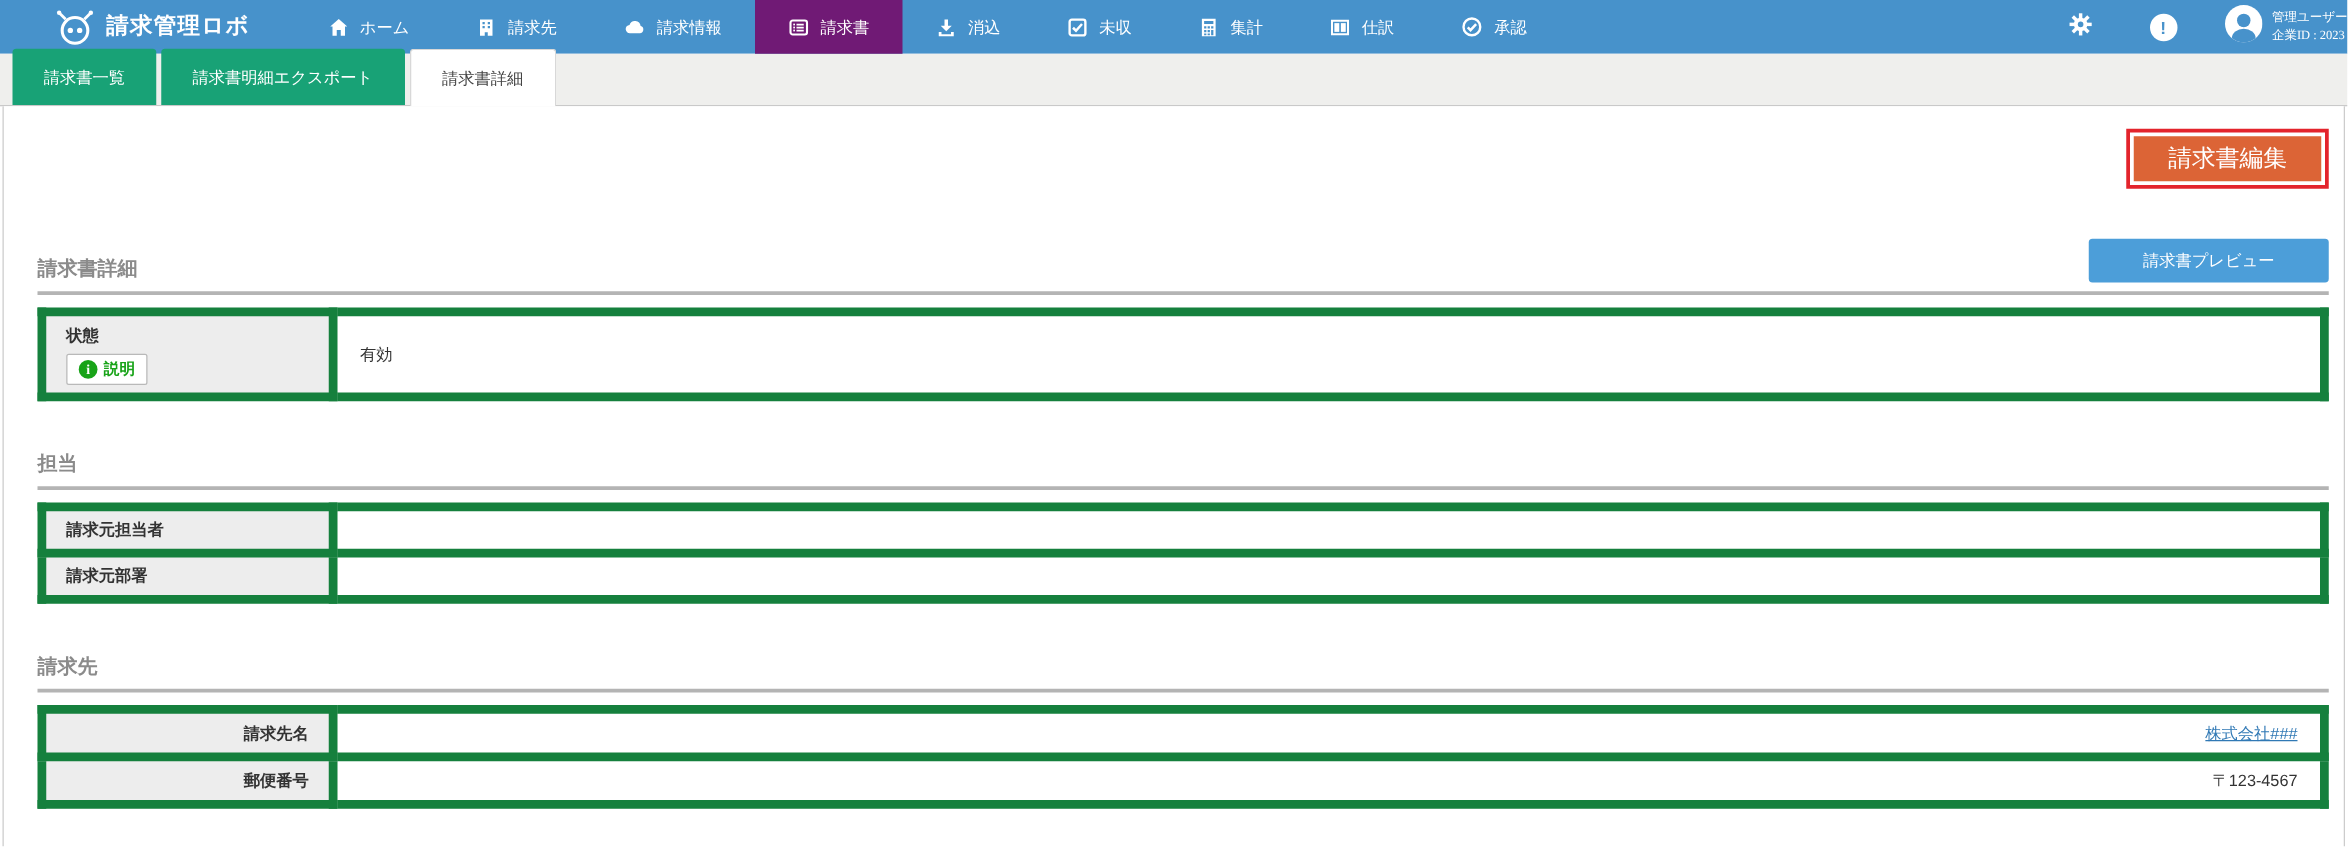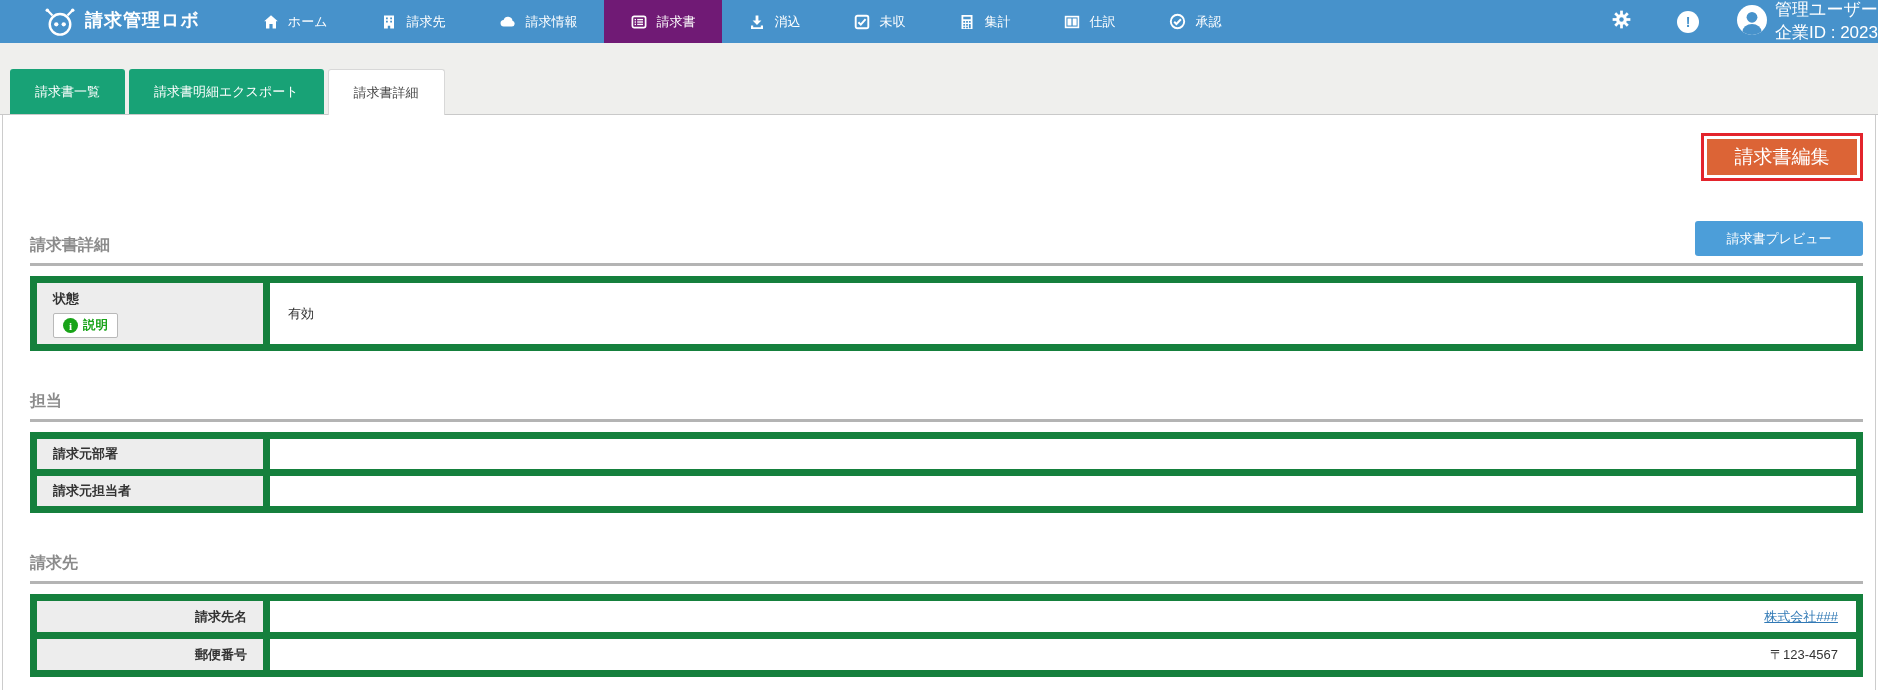--- a/index.html
+++ b/index.html
@@ -14,45 +14,45 @@
   .nav-item { display:flex; align-items:center; gap:9px; padding:0 27px; font-size:13px;
     height:100%; cursor:pointer; white-space:nowrap; }
   .nav-item.active { background:#701a75; }
   .nav-icon { display:flex; align-items:center; }
   .nav-right { margin-left:auto; display:flex; align-items:center; }
   .gear-btn { margin-right:46px; display:flex; cursor:pointer; }
   .alert-btn { margin-right:38px; width:22px; height:22px; border-radius:50%; background:#fff;
     color:#4792cb; font-weight:bold; font-size:14px; display:flex; align-items:center;
     justify-content:center; cursor:pointer; }
   .user-chip { display:flex; align-items:center; gap:8px; cursor:pointer; }
-  .user-text { font-size:17px; line-height:1.35; white-space:nowrap; }
+  .user-text { font-size:10px; line-height:1.35; white-space:nowrap;font-family:Liberation Serif, serif; }
 
   
-  .tabstrip { background:#efefed; height:72px; display:flex; align-items:flex-end;
+  .tabstrip { background:#efefed; height:42px; display:flex; align-items:flex-end;
     padding-left:10px; gap:4px; border-bottom:1px solid #c9c9c9; }
   .tab { height:45px; display:flex; align-items:center; padding:0 25px; font-size:13px;
     border-radius:3px 3px 0 0; cursor:pointer; white-space:nowrap; }
   .tab.green { background:#18a276; color:#fff; }
   .tab.active { background:#fff; color:#444; border:1px solid #d8d8d8; border-bottom:none;
     height:46px; margin-bottom:-1px; position:relative; z-index:2; }
 
   
   .content { height:592px; background:#fff; margin:0 2px; border-left:1px solid #ccc;
     border-right:1px solid #ccc; padding:18px 12px 0 27px; }
 
   .edit-row { display:flex; justify-content:flex-end; }
   .red-highlight { border:3px solid #e3242c; padding:3px; }
   .btn-edit { background:#dc6436; color:#fff; border:none; font-size:19px; width:150px;
     height:36px; cursor:pointer; font-family:inherit; }
 
   .section { margin-top:40px; }
   .section-head { display:flex; justify-content:space-between; align-items:flex-end; }
   .section-title { font-size:16px; font-weight:bold; color:#8b8b8b; }
   .btn-preview { background:#4c9ed9; color:#fff; border:none; border-radius:3px; font-size:13px;
-    width:168px; height:35px; cursor:pointer; font-family:inherit; }
+    width:192px; height:35px; cursor:pointer; font-family:inherit; }
   .divider { height:3px; background:#b4b4b4; margin:7px 0 10px; }
 
   table.kv { width:100%; border-collapse:collapse; border:1px solid #ccc; font-size:13px;
     color:#333; table-layout:fixed; }
   td { border:7px solid #15803d; vertical-align:middle; }
   td.k { background:#ededed; width:233px; font-weight:bold; padding:6px 16px; }
   td.v { background:#fff; padding:6px 18px; }
   tr.small { height:38px;text-align:right; }
   tr.mid { height:34px; }
   tr.big { height:60px; }
@@ -262,25 +262,25 @@
   </div>
 
   <div class="section">
     <div class="section-head">
       <span class="section-title">担当</span>
     </div>
     <div class="divider"></div>
     <table class="kv">
       <tbody>
           <tr class="mid">
+        <td class="k">請求元担当者</td>
+        <td class="v"></td>
+      </tr>
+      <tr class="mid">
         <td class="k">請求元部署</td>
-        <td class="v"></td>
-      </tr>
-      <tr class="mid">
-        <td class="k">請求元担当者</td>
         <td class="v"></td>
       </tr>
     </tbody>
       </table>
   </div>
 
   <div class="section">
     <div class="section-head">
       <span class="section-title">請求先</span>
     </div>

